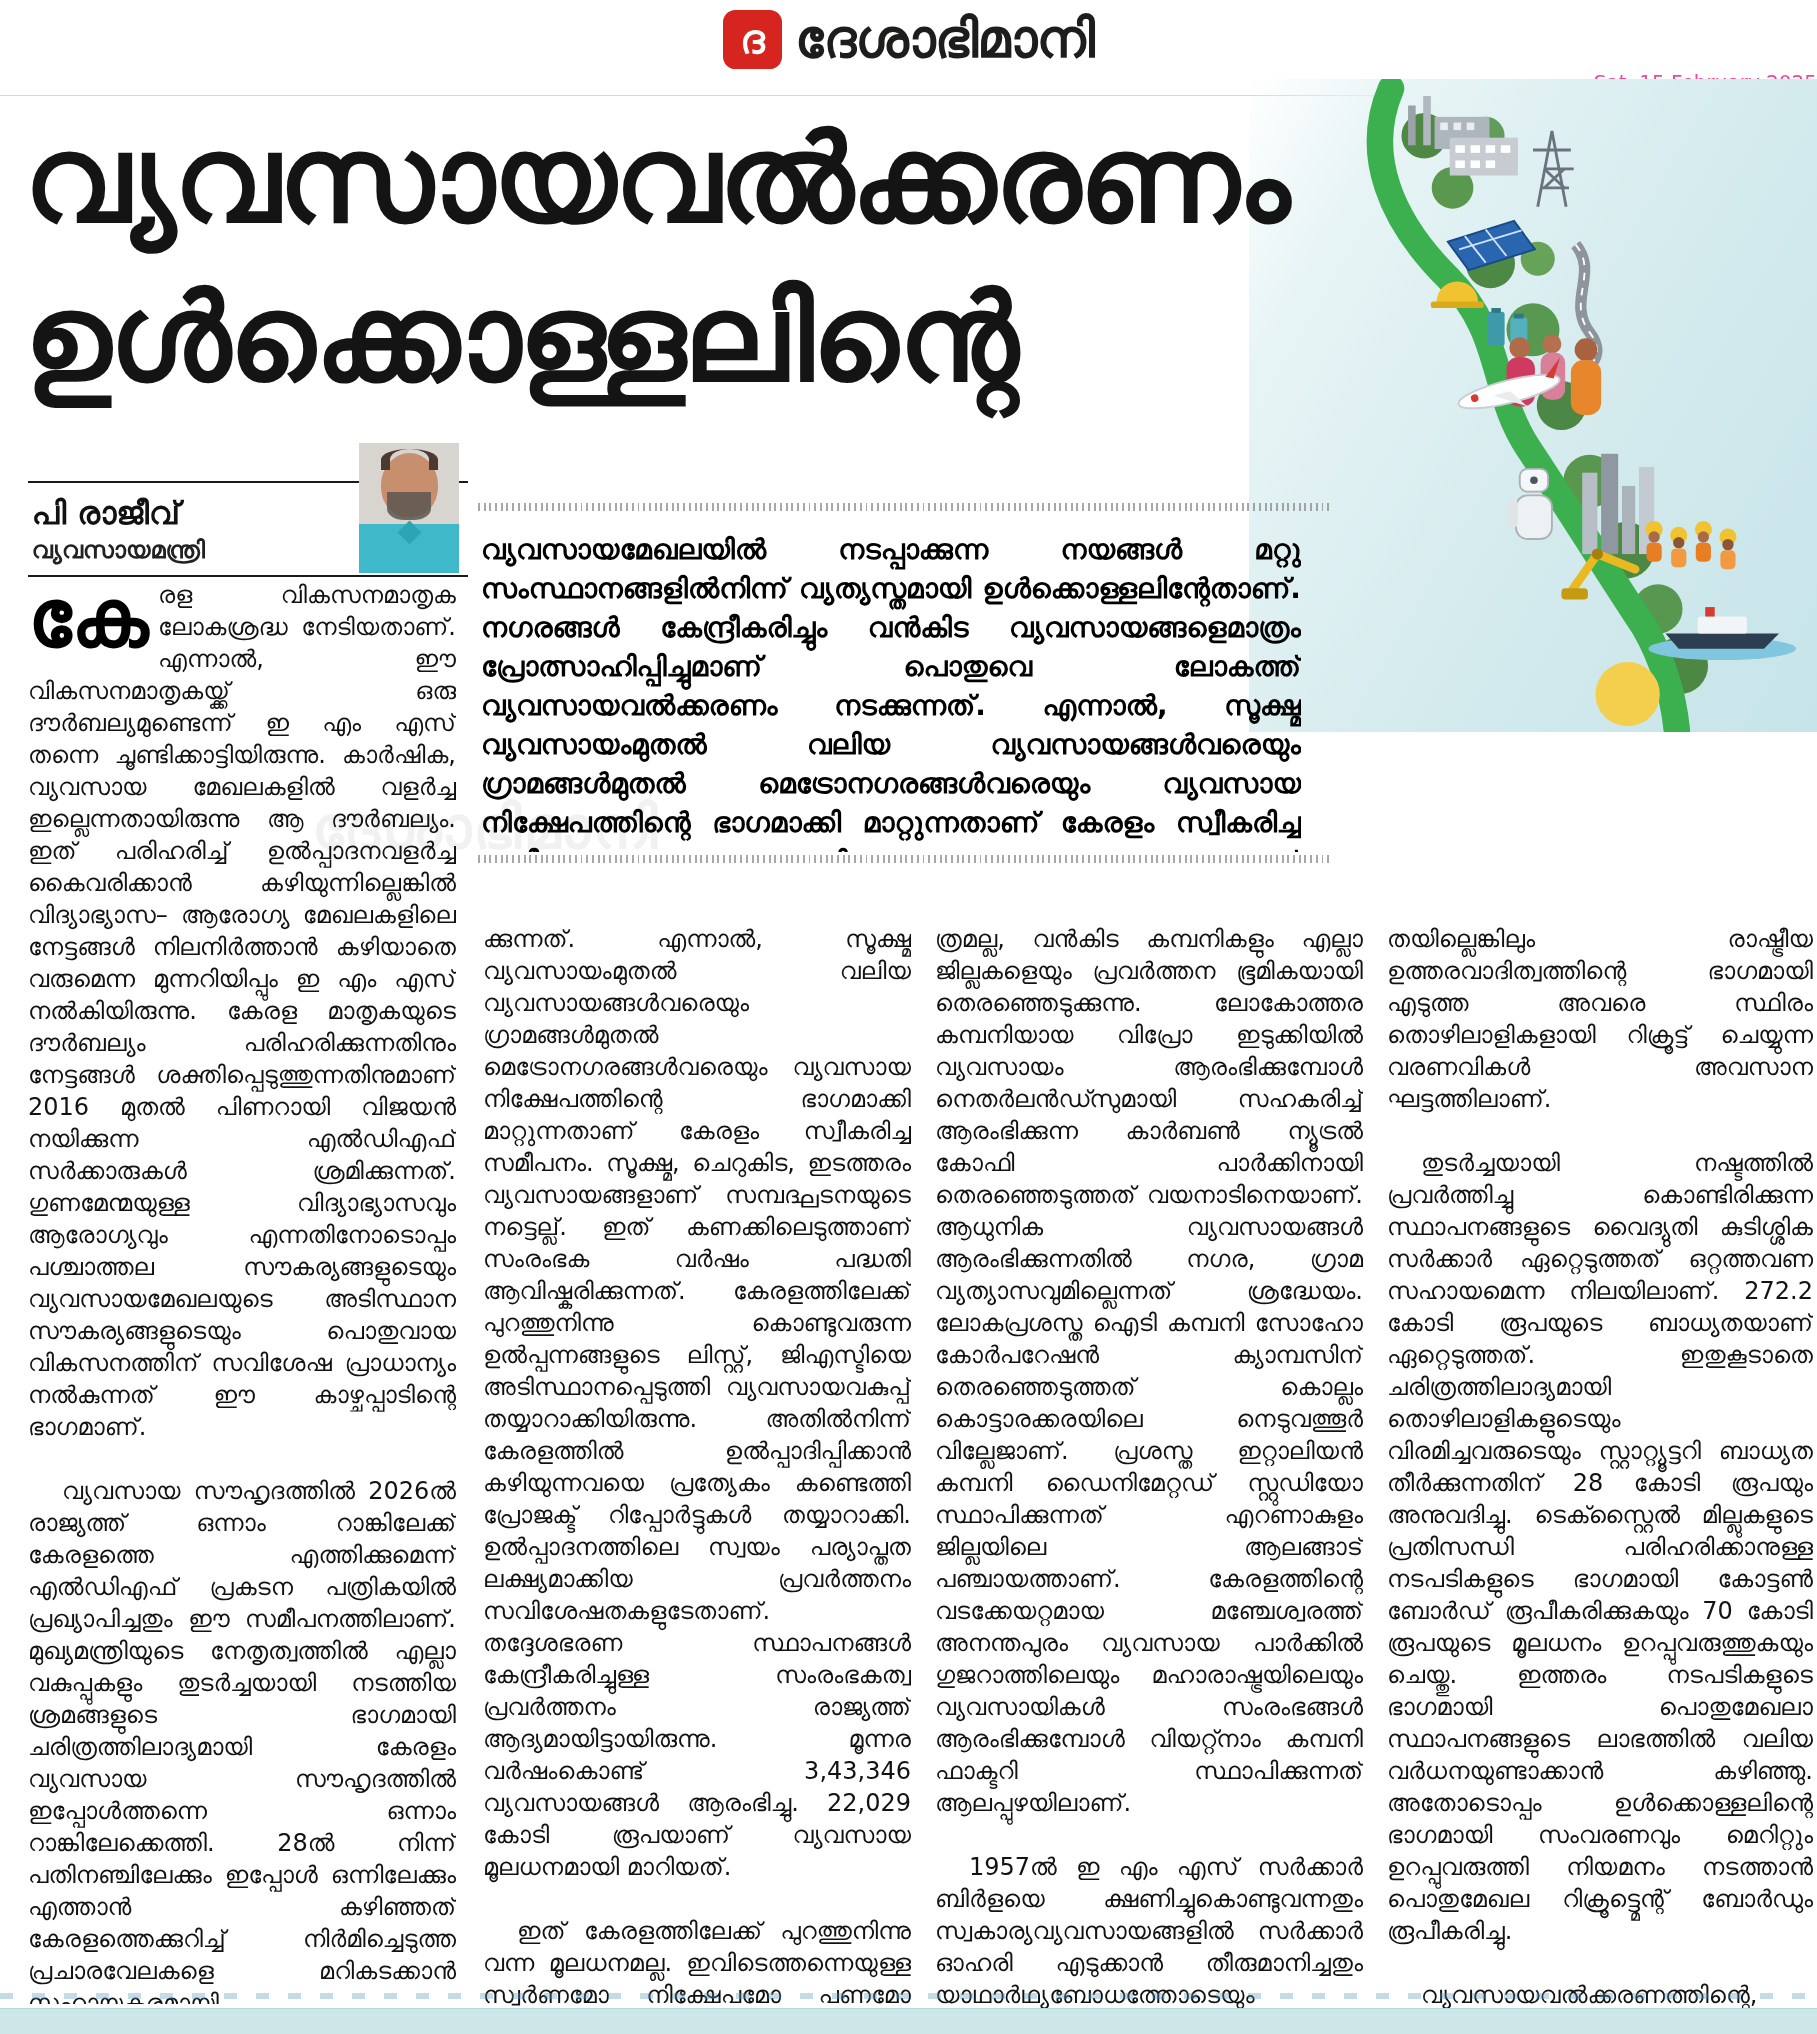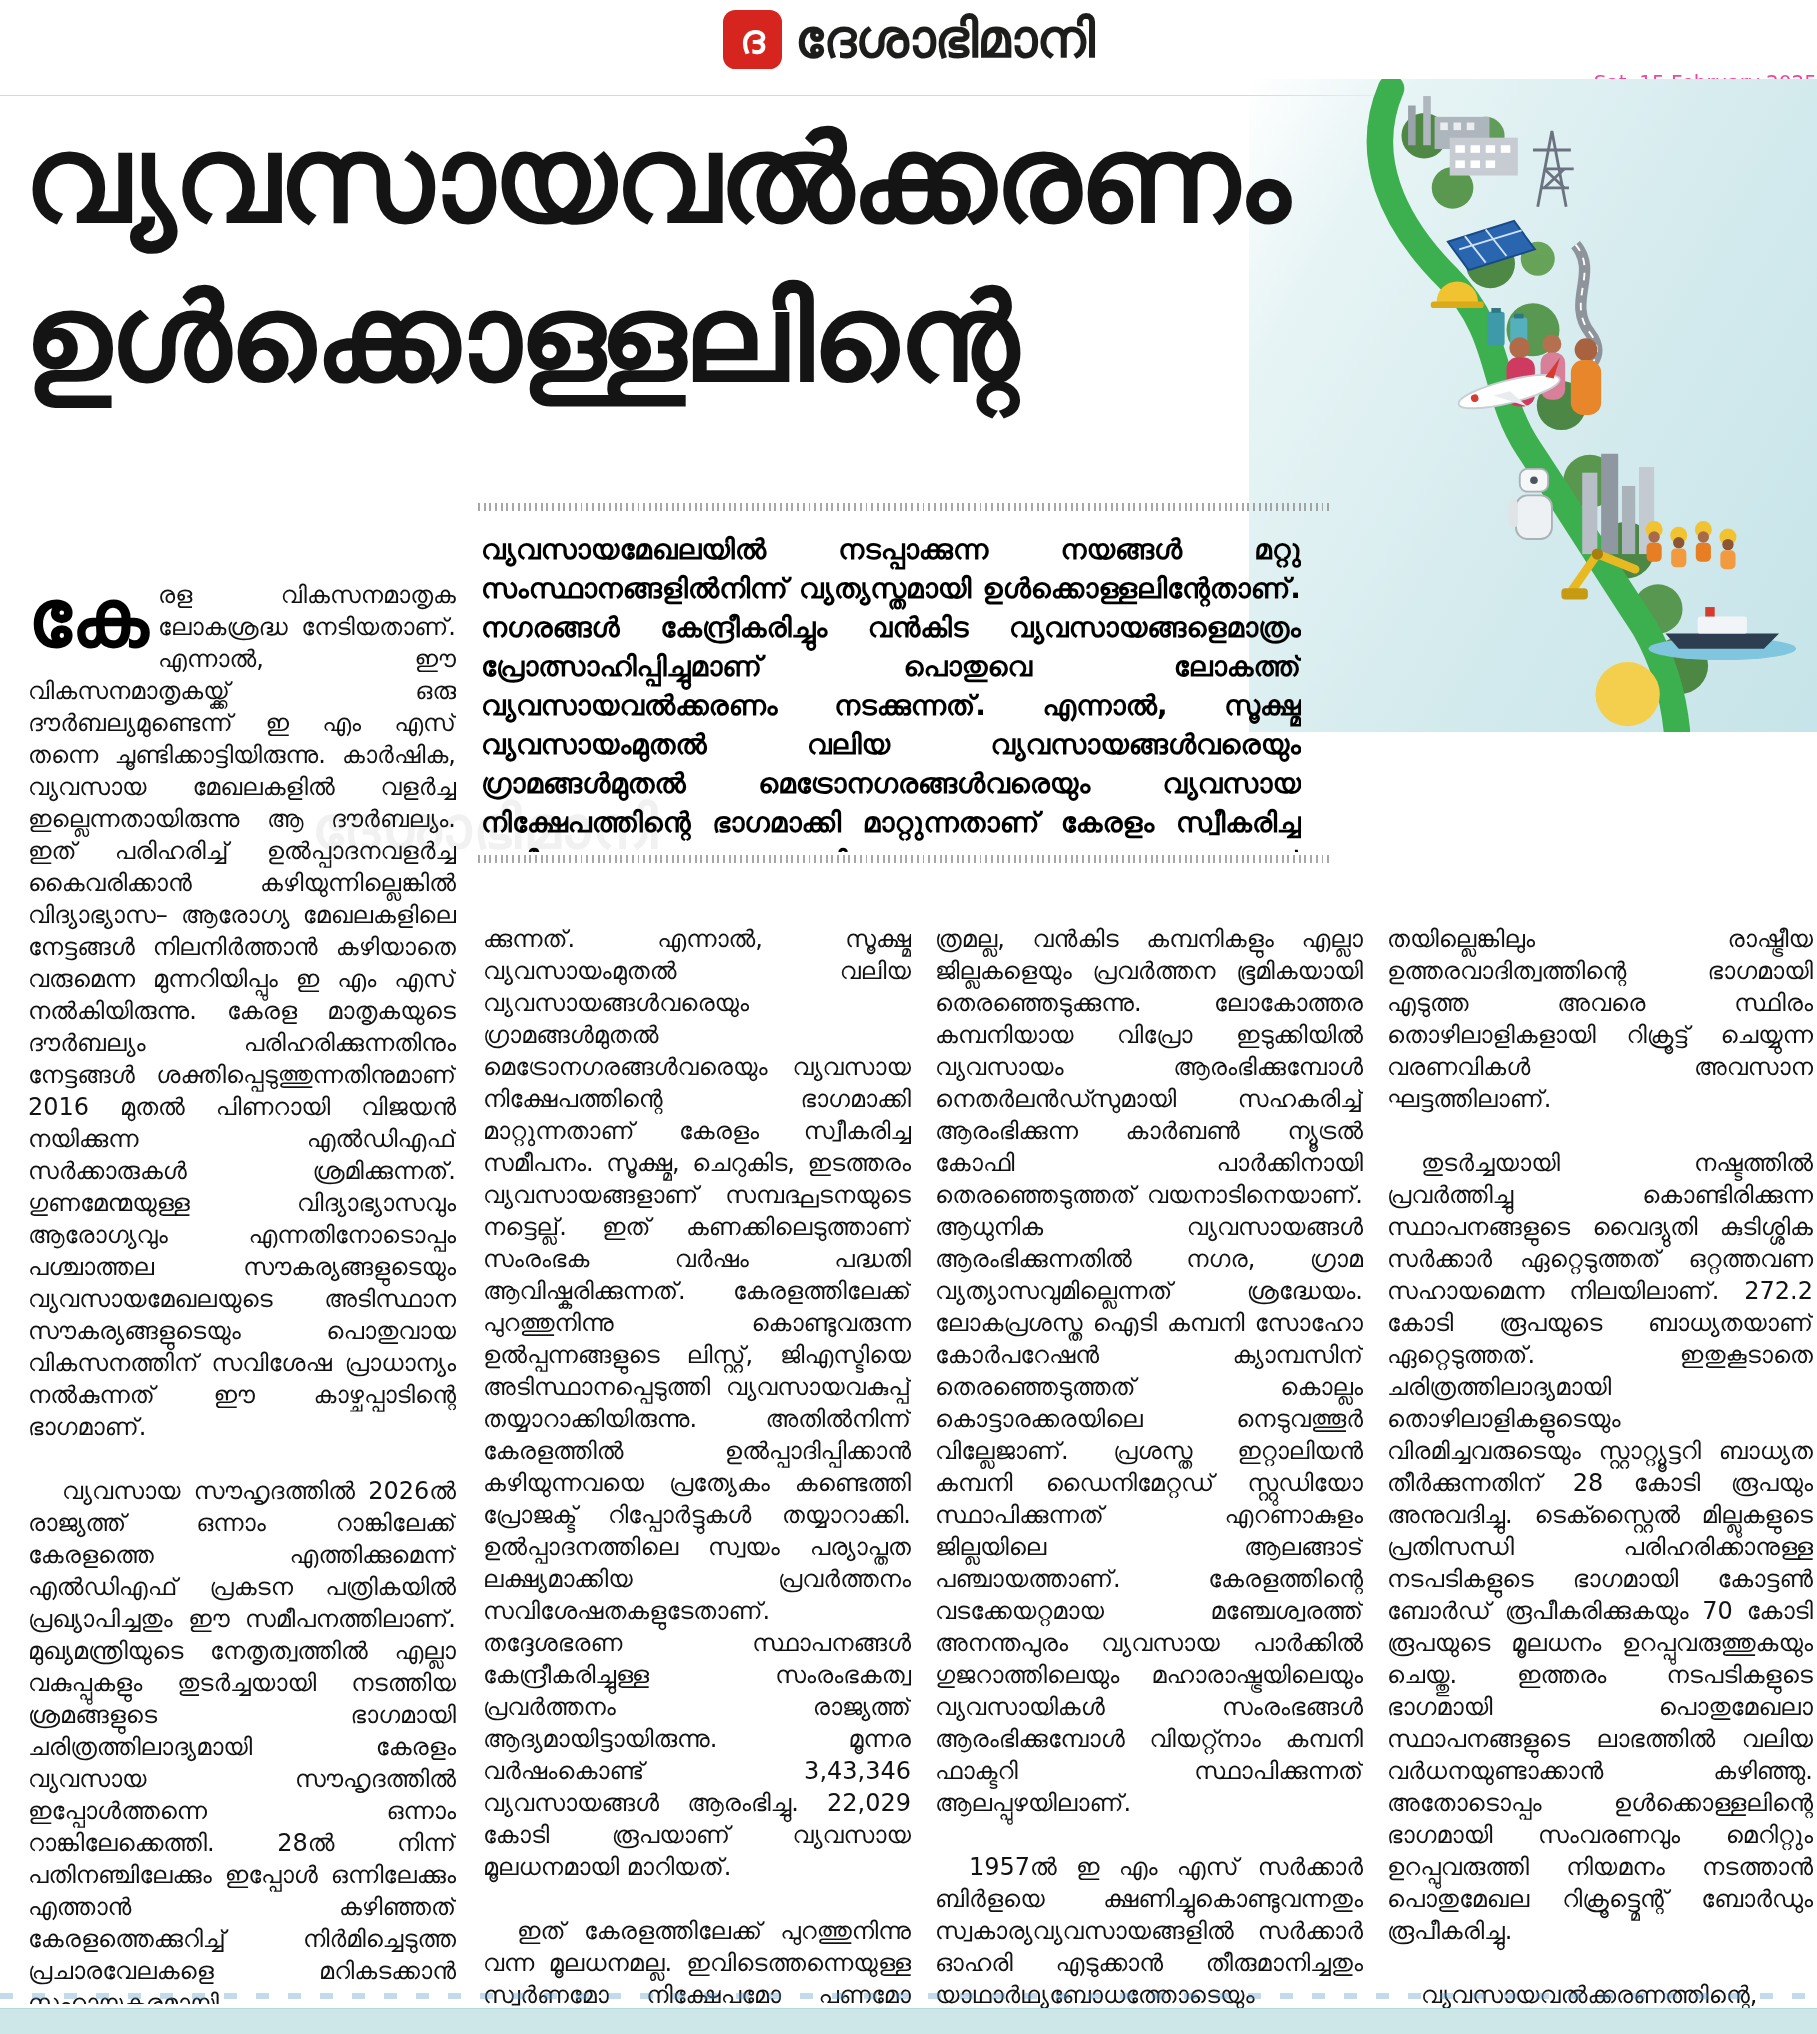--- a/index.html
+++ b/index.html
@@ -197,20 +197,31 @@
 
       <circle cx="400" cy="650" r="34" fill="#f4cf4e"></circle>
     </svg>
   </div>
 
   <div class="headline">
     <div>വ്യവസായവൽക്കരണം</div>
     <div>ഉൾക്കൊള്ളലിന്റെ</div>
   </div>
 
+  <div class="byline">
+    <div class="byline-name">പി രാജീവ്</div>
+    <div class="byline-role">വ്യവസായമന്ത്രി</div>
+    <div class="photo">
+      <div class="head"></div>
+        <div class="hair"></div>
+        <div class="beard"></div>
+      <div class="shirt"></div>
+        <div class="collar"></div>
+    </div>
+  </div>
 
   <div class="hatch" style="left:478px;top:503px;width:854px;"></div>
   <div class="lead">വ്യവസായമേഖലയിൽ നടപ്പാക്കുന്ന നയങ്ങൾ മറ്റു സംസ്ഥാനങ്ങളിൽനിന്ന് വ്യത്യസ്തമായി ഉൾക്കൊള്ളലിന്റേതാണ്. നഗരങ്ങൾ കേന്ദ്രീകരിച്ചും വൻകിട വ്യവസായങ്ങളെമാത്രം പ്രോത്സാഹിപ്പിച്ചുമാണ് പൊതുവെ ലോകത്ത് വ്യവസായവൽക്കരണം നടക്കുന്നത്. എന്നാൽ, സൂക്ഷ്മ വ്യവസായംമുതൽ വലിയ വ്യവസായങ്ങൾവരെയും ഗ്രാമങ്ങൾമുതൽ മെട്രോനഗരങ്ങൾവരെയും വ്യവസായ നിക്ഷേപത്തിന്റെ ഭാഗമാക്കി മാറ്റുന്നതാണ് കേരളം സ്വീകരിച്ച സമീപനം. സൂക്ഷ്മ, ചെറുകിട, ഇടത്തരം വ്യവസായങ്ങളാണ് സമ്പദ്ഘടനയുടെ നട്ടെല്ല്. ഇത് കണക്കിലെടുത്താണ് സംരംഭക വർഷം പദ്ധതി ആവിഷ്കരിക്കുന്നത്</div>
   <div class="hatch" style="left:478px;top:855px;width:854px;"></div>
   <div class="watermark">ദേശാഭിമാനി</div>
 
   <div class="col" id="col-1">
     <p>
       <span class="dropcap">കേ</span><span>രള വികസനമാതൃക ലോകശ്രദ്ധ നേടിയതാണ്. എന്നാൽ, ഈ വികസനമാതൃകയ്ക്ക് ഒരു ദൗർബല്യമുണ്ടെന്ന് ഇ എം എസ് തന്നെ ചൂണ്ടിക്കാട്ടിയിരുന്നു. കാർഷിക, വ്യവസായ മേഖലകളിൽ വളർച്ച ഇല്ലെന്നതായിരുന്നു ആ ദൗർബല്യം. ഇത് പരിഹരിച്ച് ഉൽപ്പാദനവളർച്ച കൈവരിക്കാൻ കഴിയുന്നില്ലെങ്കിൽ വിദ്യാഭ്യാസ– ആരോഗ്യ മേഖലകളിലെ നേട്ടങ്ങൾ നിലനിർത്താൻ കഴിയാതെ വരുമെന്ന മുന്നറിയിപ്പും ഇ എം എസ് നൽകിയിരുന്നു. കേരള മാതൃകയുടെ ദൗർബല്യം പരിഹരിക്കുന്നതിനും നേട്ടങ്ങൾ ശക്തിപ്പെടുത്തുന്നതിനുമാണ് 2016 മുതൽ പിണറായി വിജയൻ നയിക്കുന്ന എൽഡിഎഫ് സർക്കാരുകൾ ശ്രമിക്കുന്നത്. ഗുണമേന്മയുള്ള വിദ്യാഭ്യാസവും ആരോഗ്യവും എന്നതിനോടൊപ്പം പശ്ചാത്തല സൗകര്യങ്ങളുടെയും വ്യവസായമേഖലയുടെ അടിസ്ഥാന സൗകര്യങ്ങളുടെയും പൊതുവായ വികസനത്തിന് സവിശേഷ പ്രാധാന്യം നൽകുന്നത് ഈ കാഴ്ചപ്പാടിന്റെ ഭാഗമാണ്.</span>
     </p>

